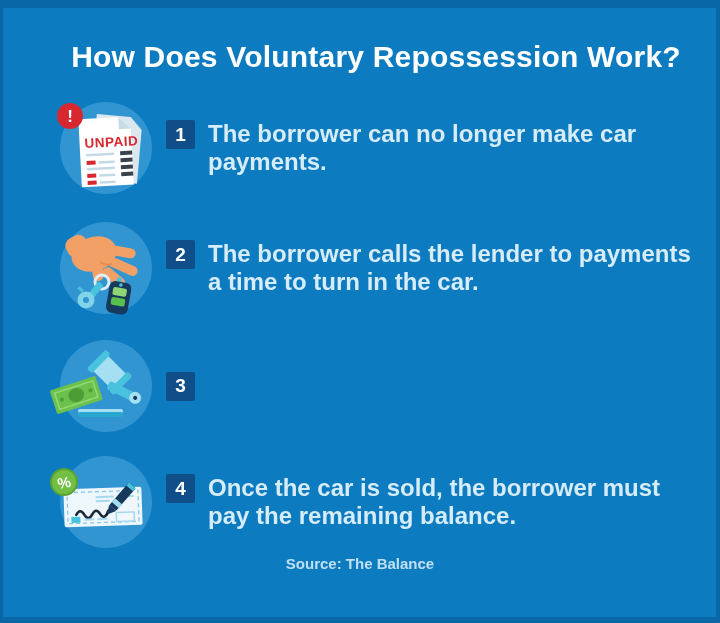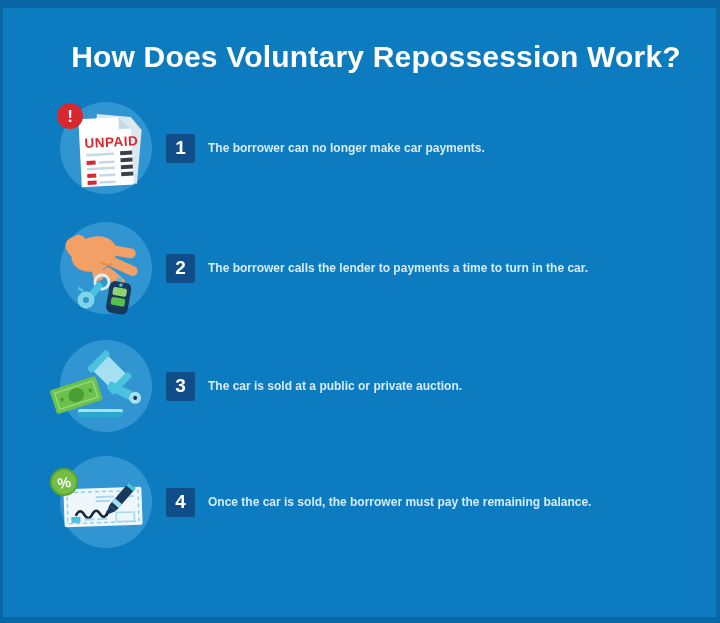--- a/index.html
+++ b/index.html
@@ -54,21 +54,21 @@
   .icon-box svg{overflow:visible;display:block;}
   .content{display:flex;align-items:flex-start;margin-left:6px;}
   .badge{
     width:29px;height:29px;flex:0 0 29px;border-radius:2px;
     background:var(--badge-navy);color:#ffffff;
     font-size:19px;font-weight:700;
     display:flex;align-items:center;justify-content:center;
   }
   .step-text{
     margin-left:13px;width:485px;
-    color:var(--body-text);font-size:12px;font-weight:600;
+    color:var(--body-text);font-size:24px;font-weight:600;
     line-height:28px;
   }
   .source{
     position:absolute;left:0;top:555px;width:720px;text-align:center;
     color:var(--source-text);font-size:15px;font-weight:700;
   }
   .svg-label{font-family:"Liberation Sans", sans-serif;font-weight:bold;}
 </style>
 </head>
 <body>
@@ -180,21 +180,20 @@
           <circle cx="90" cy="50.5" r="6" fill="var(--light-cyan)"></circle>
           <circle cx="90" cy="50.5" r="2" fill="var(--navy-dark)"></circle>
         </g>
 
         <rect x="30" y="73" width="45" height="4" rx="2" fill="var(--light-cyan)"></rect>
         <rect x="30" y="76" width="45" height="5" rx="2.5" fill="#2aa7cd"></rect>
       </svg>
     </div>
     <div class="content">
       <div class="badge">3</div>
-      <p class="step-text">The car is sold at a public or private auction.</p>
     </div>
   </div>
 
   <div class="row row-4">
     <div class="icon-box">
       <svg width="112" height="100" viewBox="0 0 112 100">
         <circle cx="58" cy="50" r="46" fill="var(--icon-circle)"></circle>
 
         <g transform="rotate(-2 55 55)">
           <rect x="16" y="36" width="78" height="38" rx="2" fill="var(--check-paper)"></rect>
@@ -222,13 +221,14 @@
           <text class="svg-label" x="16" y="36" font-size="15" text-anchor="middle" fill="#ffffff" transform="rotate(-10 16 30)">%</text>
         </g>
       </svg>
     </div>
     <div class="content">
       <div class="badge">4</div>
       <p class="step-text">Once the car is sold, the borrower must pay the remaining balance.</p>
     </div>
   </div>
 
+  <div class="source">Source: The Balance</div>
 </div>
 
 </body></html>

